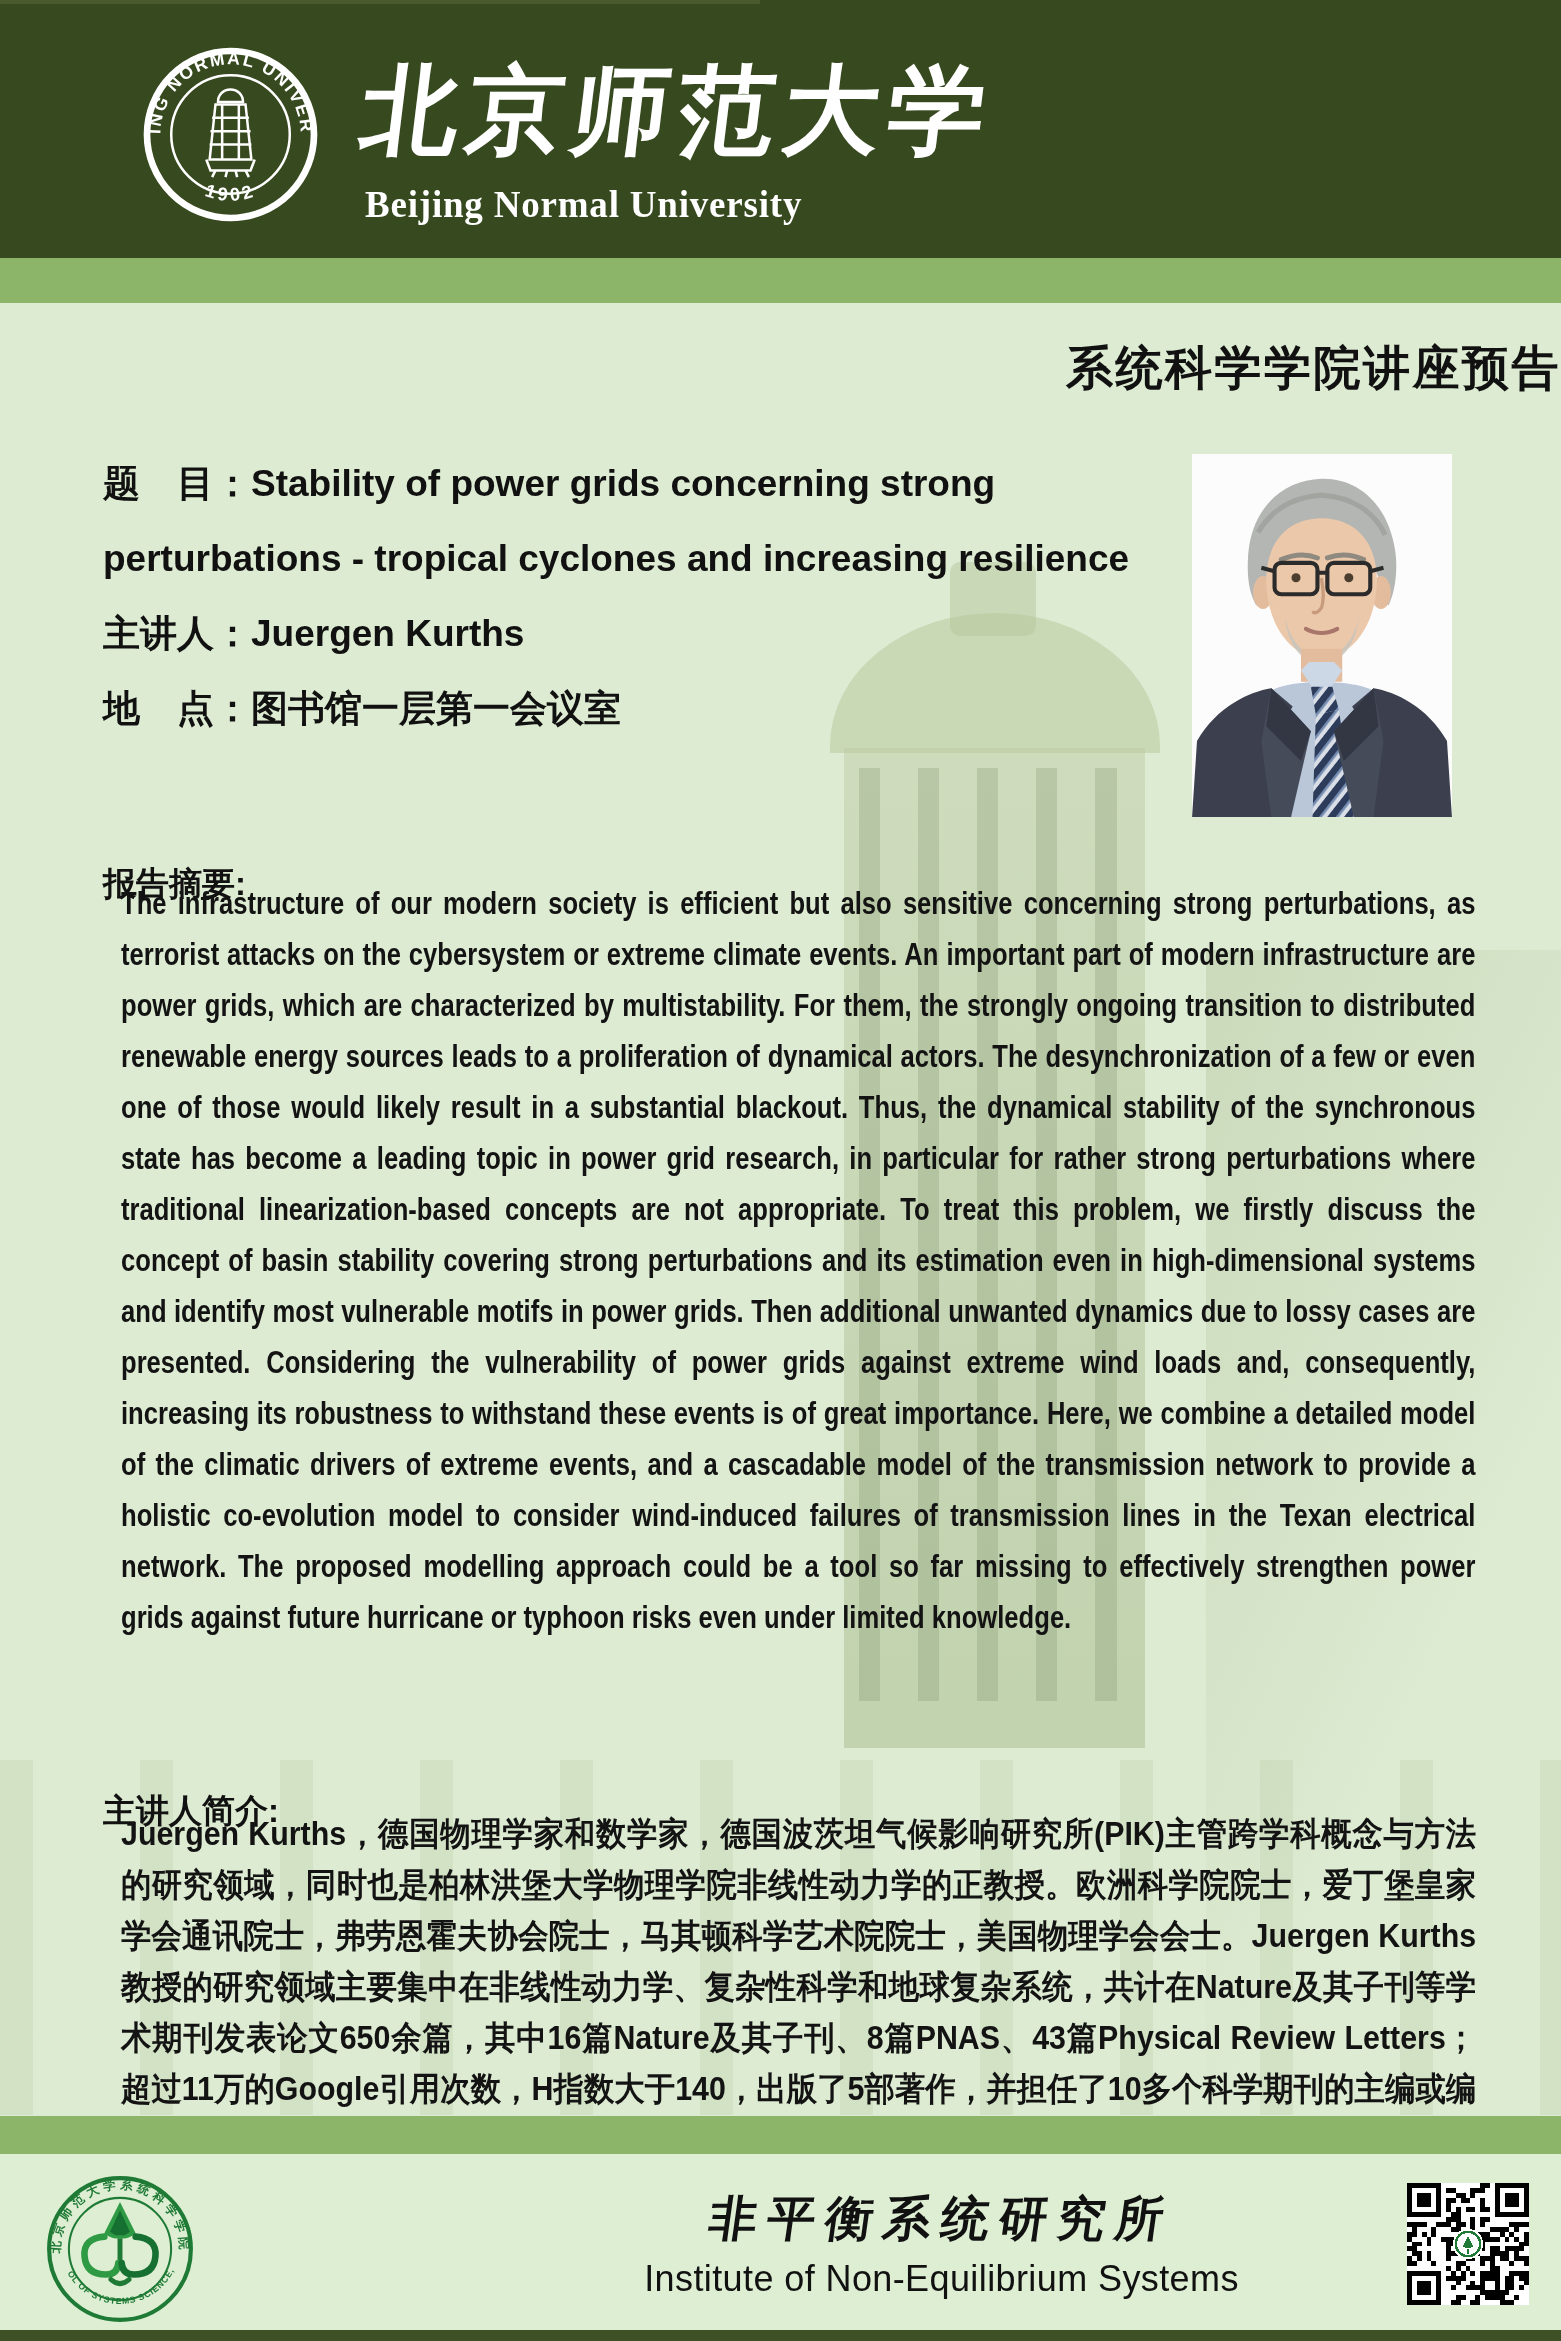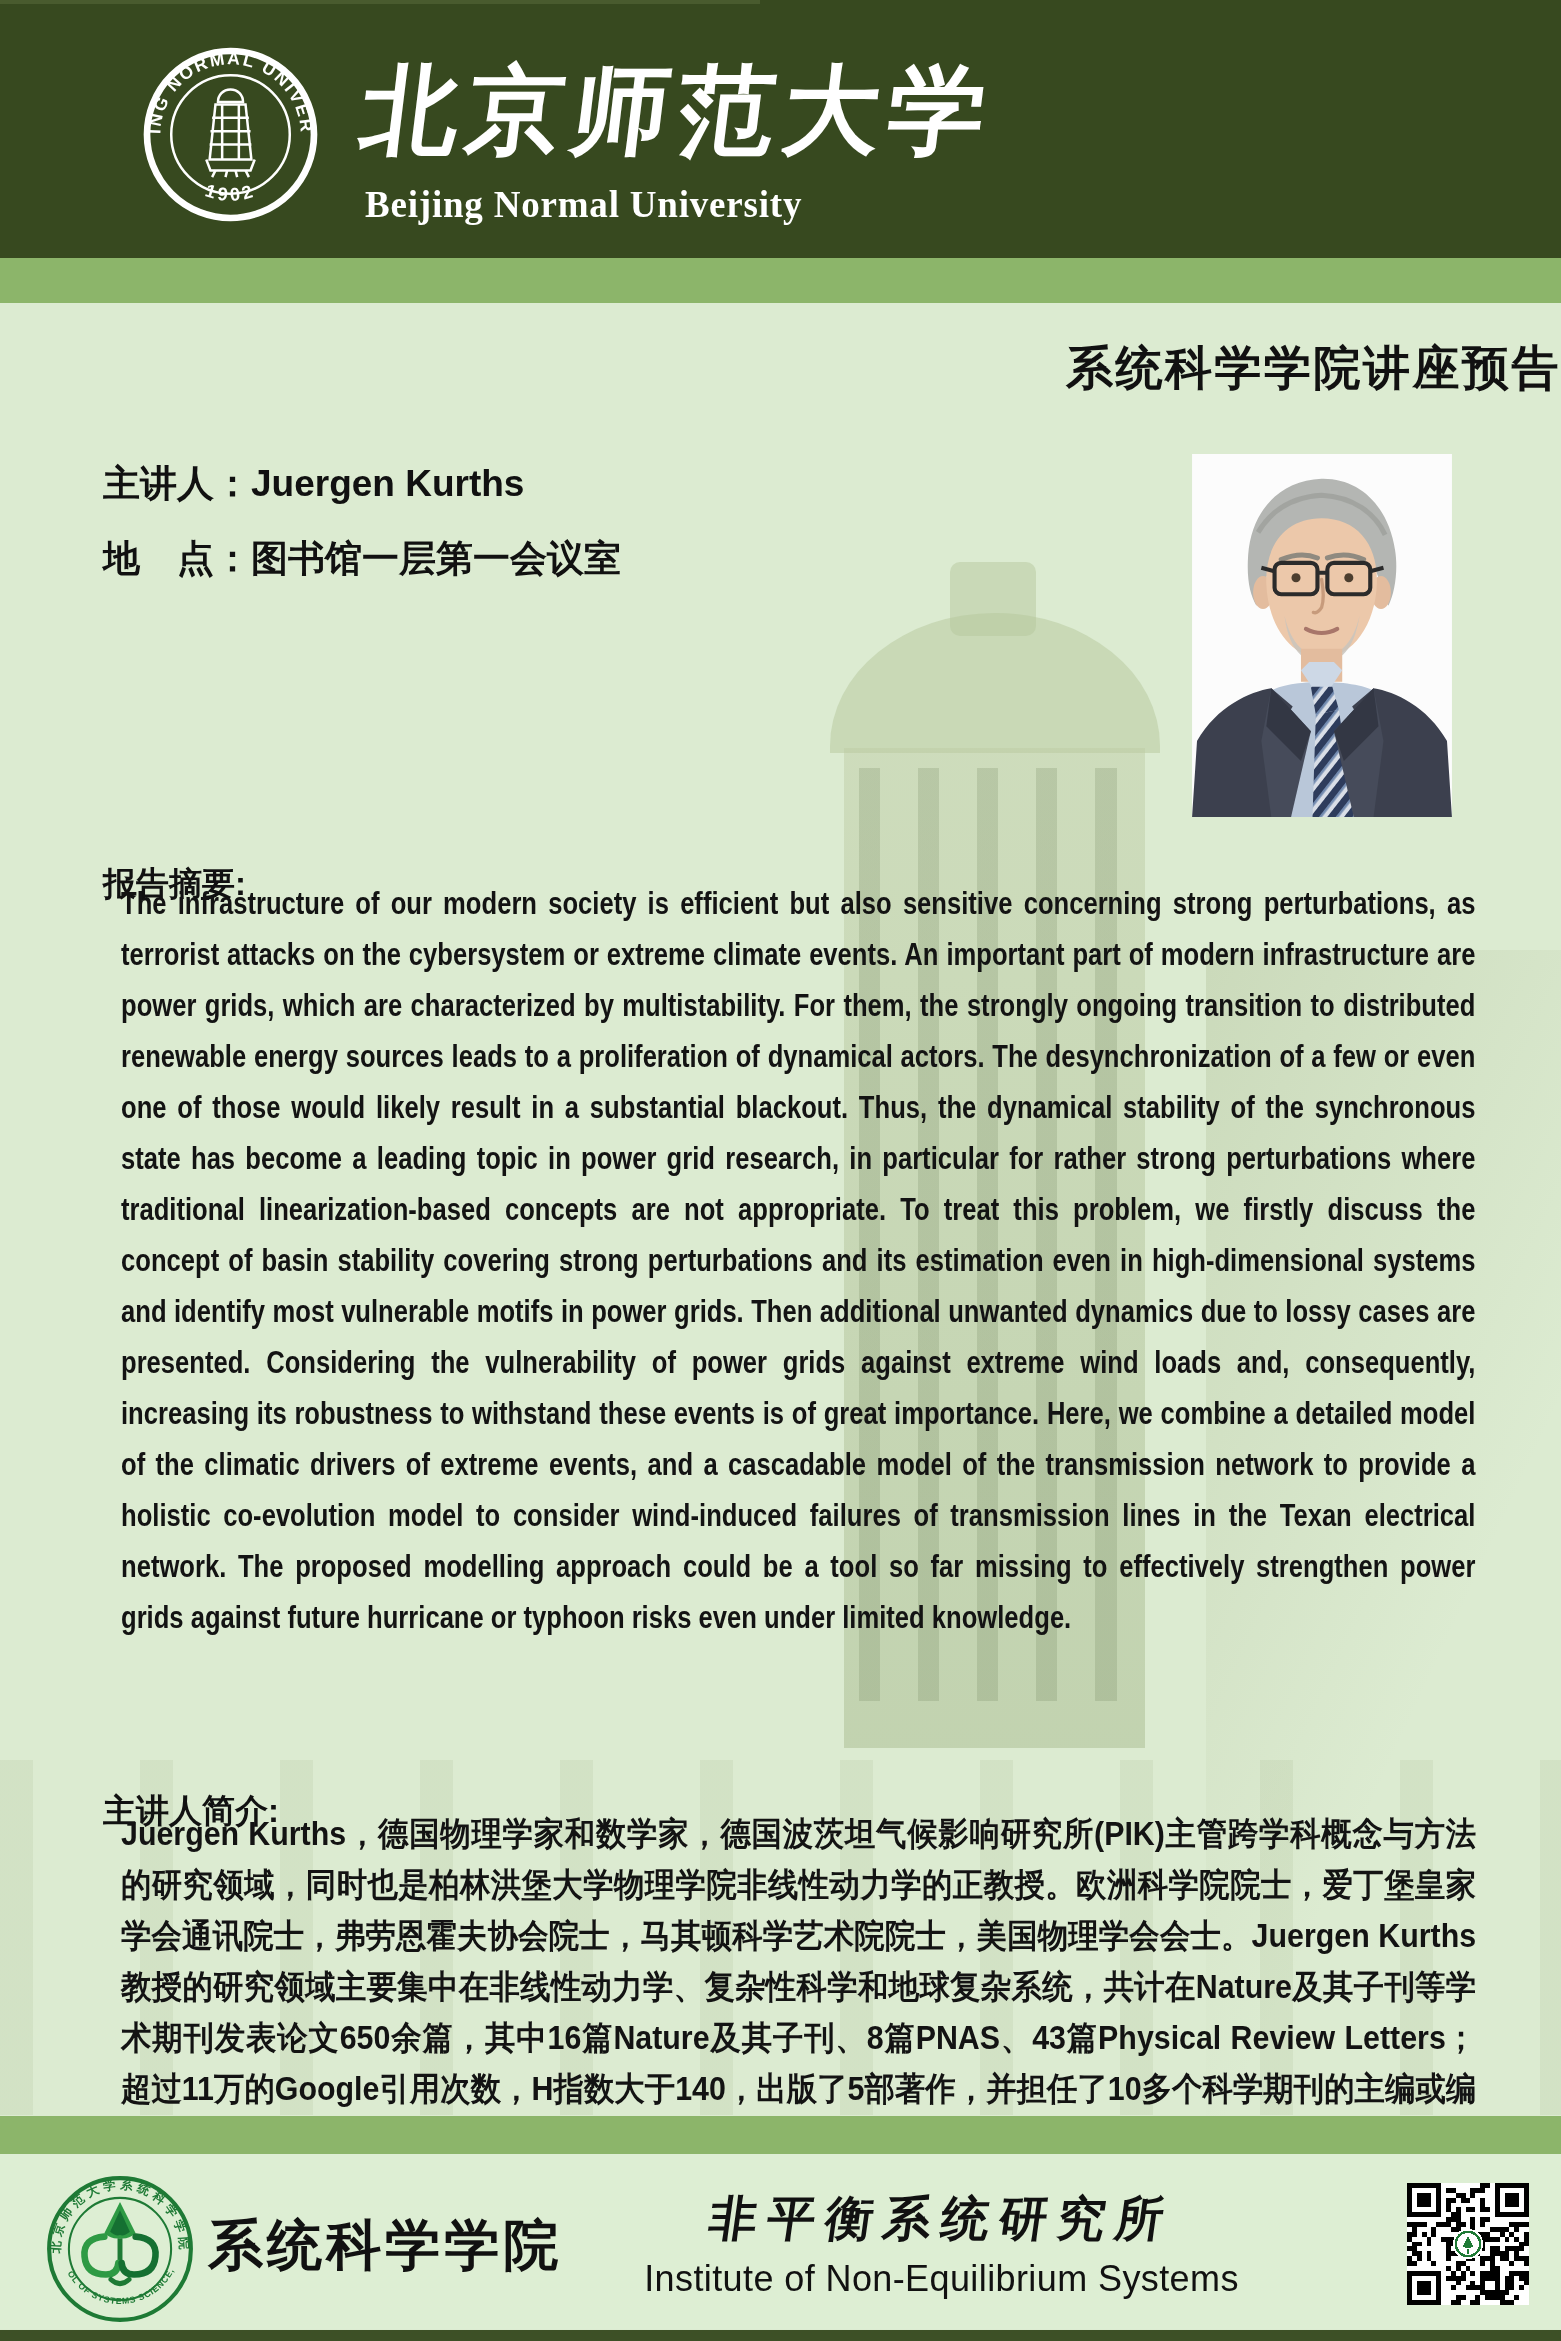--- a/index.html
+++ b/index.html
@@ -97,20 +97,21 @@
 
     <div class="uni-cn">北京师范大学</div>
     <div class="uni-en">Beijing Normal University</div>
   </div>
 
   <div class="band-top"></div>
 
   <div class="page-title">系统科学学院讲座预告</div>
 
   <div class="info">
+    <p><span>题　目：</span><span>Stability of power grids concerning strong perturbations - tropical cyclones and increasing resilience</span></p>
     <p><span>主讲人：</span><span>Juergen Kurths</span></p>
     <p><span>地　点：</span><span>图书馆一层第一会议室</span></p>
   </div>
 
   <svg class="portrait" viewBox="0 0 315 440">
     <rect x="0" y="0" width="315" height="440" fill="#fcfcfc"></rect>
 
     <path d="M157,30 C105,32 72,70 68,122 C66,152 70,170 78,184 L90,150 C96,128 120,112 157,112 C196,112 220,128 226,150 L238,184 C246,168 250,140 246,116 C238,64 204,29 157,30 Z" fill="#b4b6b3"></path>
     <path d="M80,95 C95,70 120,52 157,50 C196,52 222,72 234,98" fill="none" stroke="#9a9c99" stroke-width="6" opacity=".7"></path>
 
@@ -189,21 +190,20 @@
       <g>
         <path d="M91,34 L110,72 Q100,80 91,78 Q82,80 72,72 Z" fill="#2e9a44"></path>
         <path d="M91,44 L103,70 Q96,76 91,74 Q86,76 79,70 Z" fill="#157032"></path>
         <path d="M91,78 v34" stroke="#1e7a35" stroke-width="6"></path>
         <path d="M72,76 q-26,2 -24,24 q2,22 26,22 q14,0 15,-14" fill="none" stroke="#2e9a44" stroke-width="8" stroke-linecap="round"></path>
         <path d="M110,76 q26,2 24,24 q-2,22 -26,22 q-14,0 -15,-14" fill="none" stroke="#157032" stroke-width="8" stroke-linecap="round"></path>
         <path d="M80,128 q11,10 22,0" fill="none" stroke="#1e7a35" stroke-width="6" stroke-linecap="round"></path>
       </g>
     </svg>
 
-    <div class="f-school">系统科学学院</div>
 
     <div class="f-center">
       <div class="f-inst-cn">非平衡系统研究所</div>
       <div class="f-inst-en">Institute of Non-Equilibrium Systems</div>
     </div>
 
     <svg class="f-qr" id="qr-svg" viewBox="0 0 25 25" shape-rendering="crispEdges">
       <rect x="0" y="0" width="25" height="25" fill="#ffffff"></rect>
       <g id="qr-modules" fill="#000000">
           <rect x="15" y="0" width="1" height="1"></rect>

